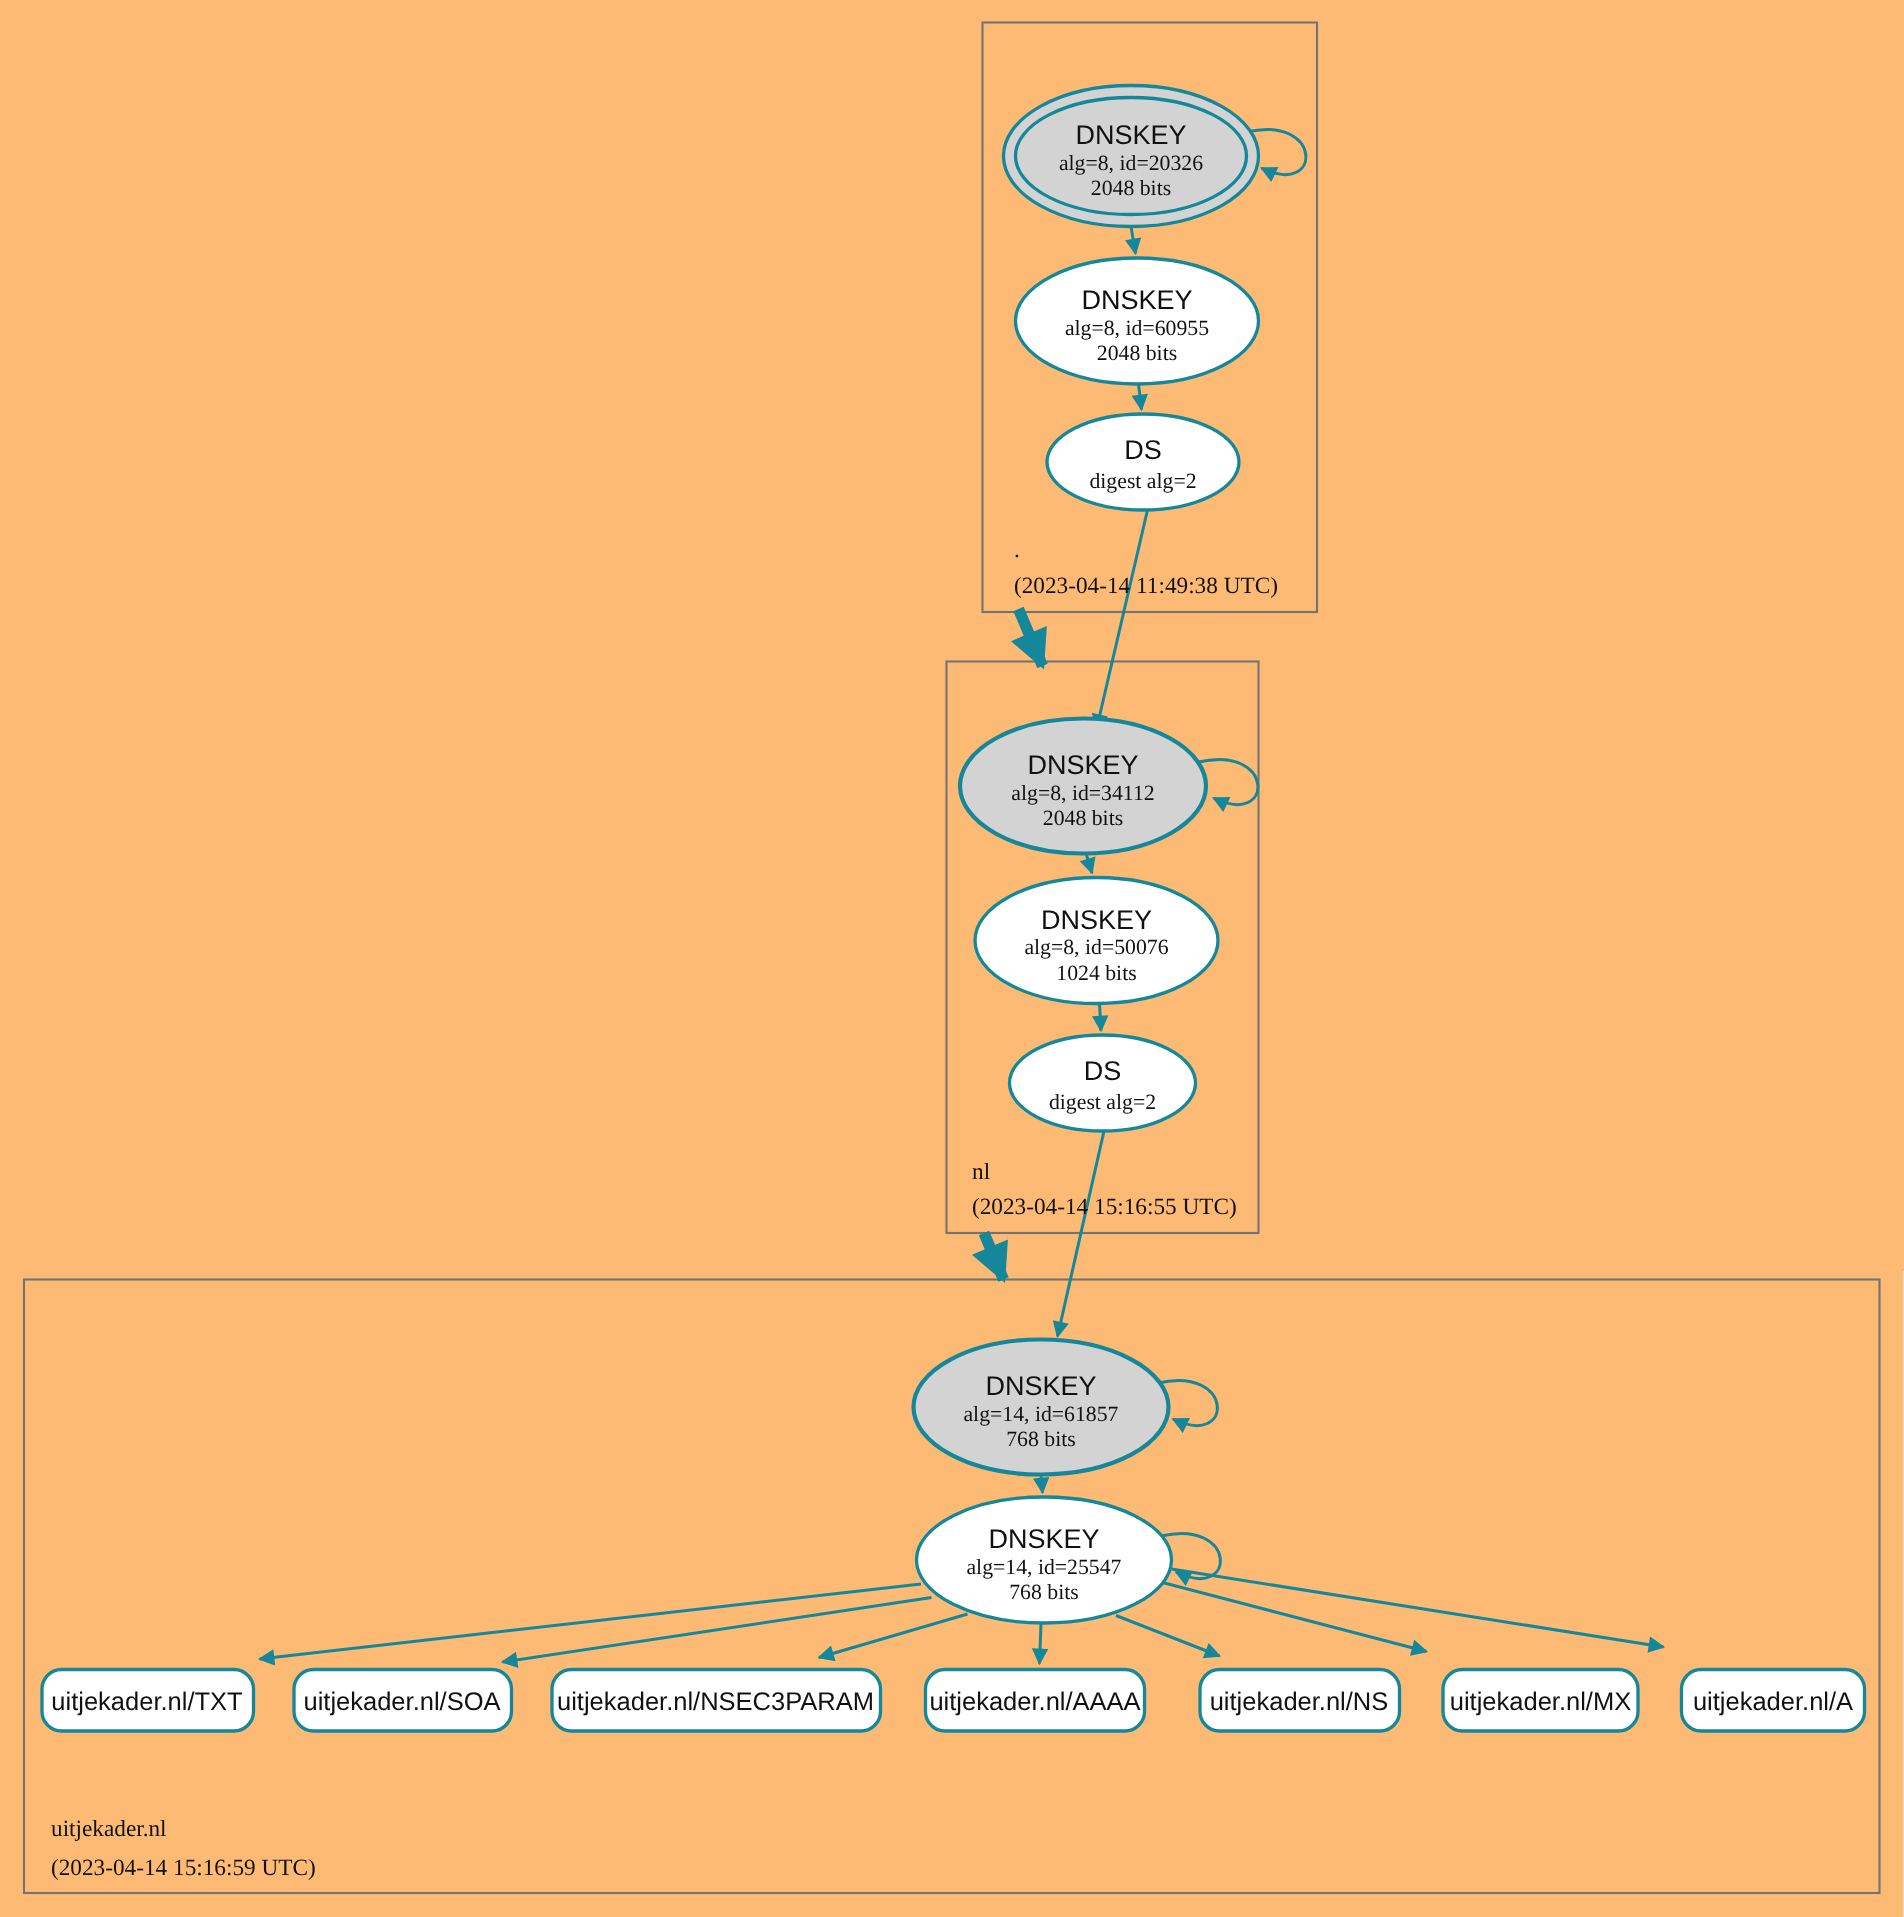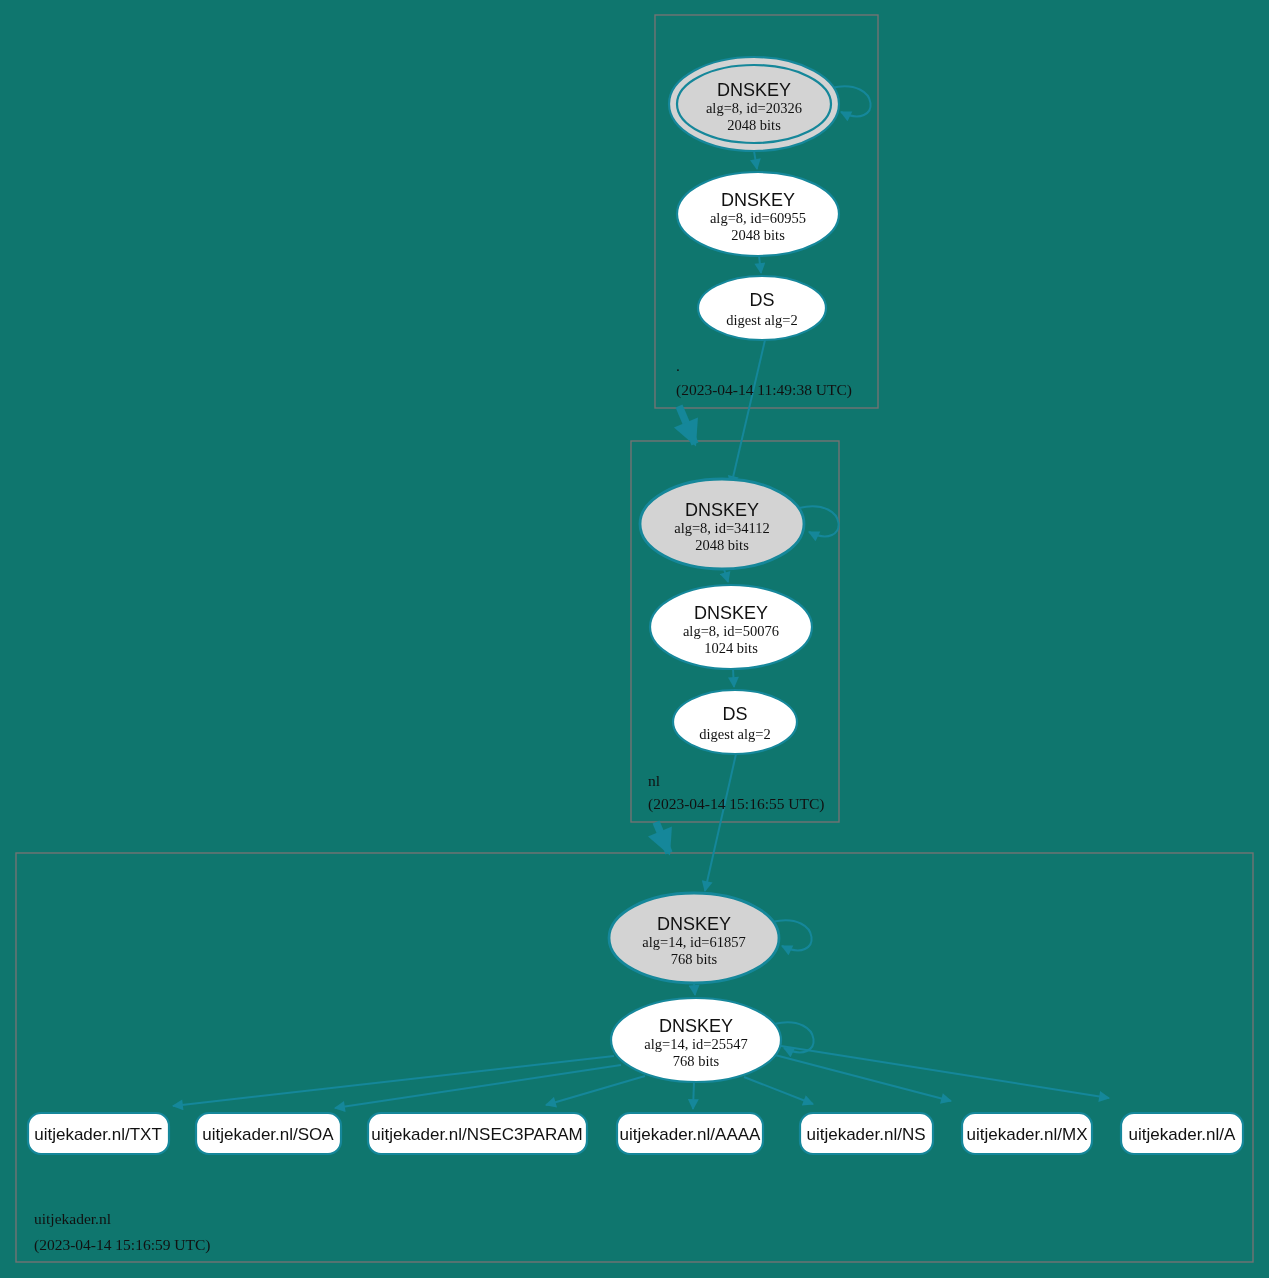--- a/index.html
+++ b/index.html
@@ -1,16 +1,16 @@
 <!DOCTYPE html>
 <html><head>
 <meta charset="utf-8">
 <style>
   html, body { margin: 0; padding: 0; background: #ffffff; }
-  .graph { position: relative; width: 1269px; height: 1278px; background: #0f766e; }
+  .graph { position: relative; width: 1269px; height: 1278px; background: #fdba74; }
   svg { display: block; }
 
   .zone-box { fill: none; stroke: #737373; stroke-width: 1.4; }
   .edge { fill: none; stroke: #15879a; stroke-width: 2; }
   .edge-thick { fill: none; stroke: #15879a; stroke-width: 7.5; }
   .node-ellipse { stroke: #15879a; }
   .node-fill-gray { fill: #d3d3d3; }
   .node-fill-white { fill: #ffffff; }
   .rrset-rect { fill: #ffffff; stroke: #15879a; stroke-width: 2.2; }
 

